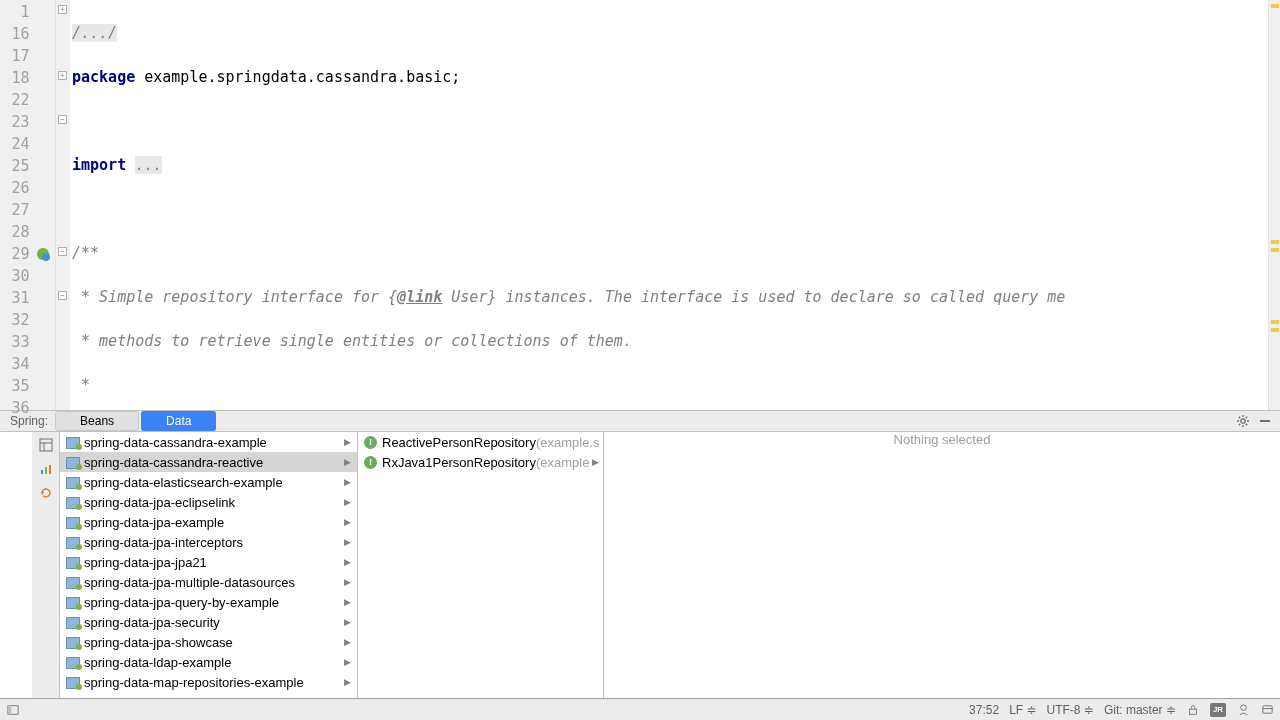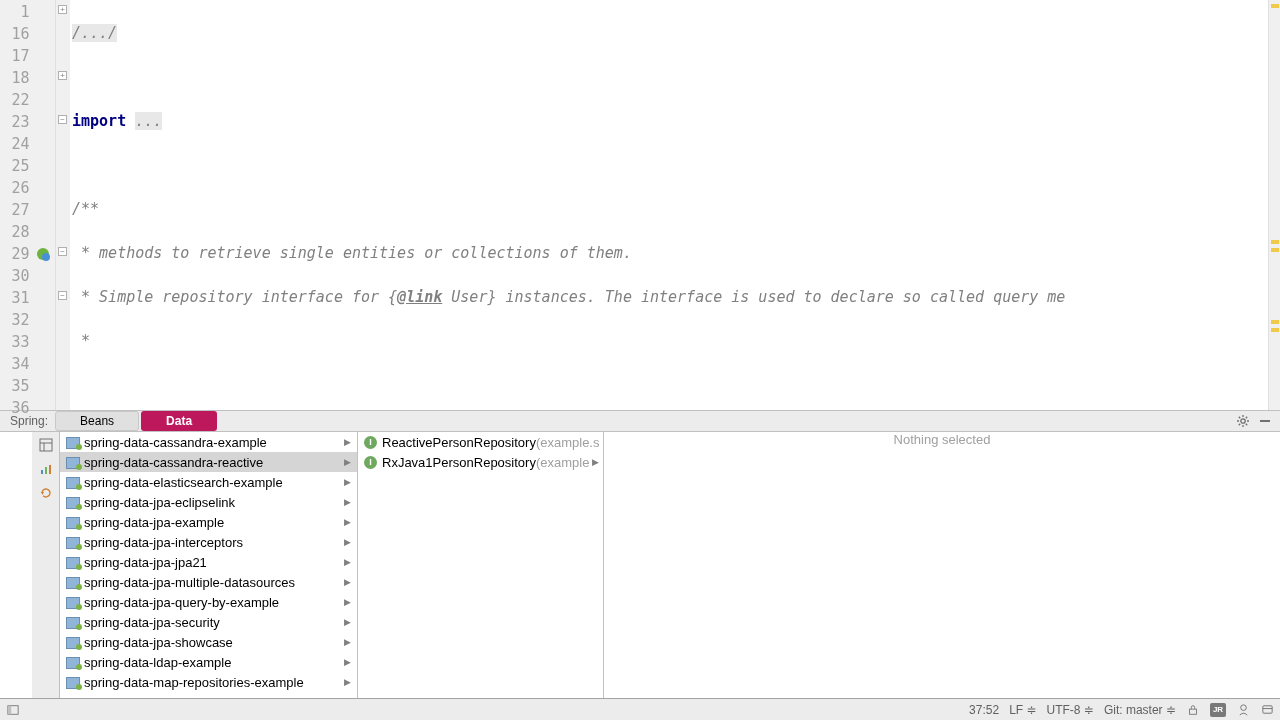--- a/index.html
+++ b/index.html
@@ -109,24 +109,23 @@
   padding: 0 6px;
 }
 .panel-tab {
   padding: 2px 24px;
   font-size: 12px;
   border: 1px solid transparent;
   cursor: pointer;
   margin: 0 1px;
 }
 .panel-tab.active {
-  background: #be185d;
+  background: #3b82f6;
   color: #fff;
   border-radius: 3px;
-  font-weight: bold;
 }
 .panel-tab.inactive {
   background: #e0e0e0;
   border: 1px solid #c8c8c8;
   border-radius: 3px;
 }
 .panel-toolbar {
   margin-left: auto;
   padding-right: 8px;
   display: flex;
@@ -283,26 +282,27 @@
   </div>
   <div class="fold-col">
     <div class="fold-mark" style="top:5px">+</div>
     <div class="fold-mark" style="top:71px">+</div>
     <div class="fold-mark" style="top:115px">−</div>
     <div class="fold-mark" style="top:247px">−</div>
     <div class="fold-mark" style="top:291px">−</div>
   </div>
   <div class="code-content">
 <div class="line"><span class="folded">/.../</span></div>
+<div class="line"><span class="kw">package</span><span> example.springdata.cassandra.basic;</span></div>
 <div class="line"></div>
 <div class="line"><span class="kw">import</span> <span class="folded">...</span></div>
 <div class="line"></div>
 <div class="line"><span class="comment">/**</span></div>
+<div class="line"><span class="comment"> * Simple repository interface for {</span><span class="doc-tag">@link</span><span class="doc-link"> User</span><span class="comment">} instances. The interface is used to declare so called query me</span></div>
 <div class="line"><span class="comment"> * methods to retrieve single entities or collections of them.</span></div>
-<div class="line"><span class="comment"> * Simple repository interface for {</span><span class="doc-tag">@link</span><span class="doc-link"> User</span><span class="comment">} instances. The interface is used to declare so called query me</span></div>
 <div class="line"><span class="comment"> *</span></div>
 
 
 
 
 
 
 
 
 

